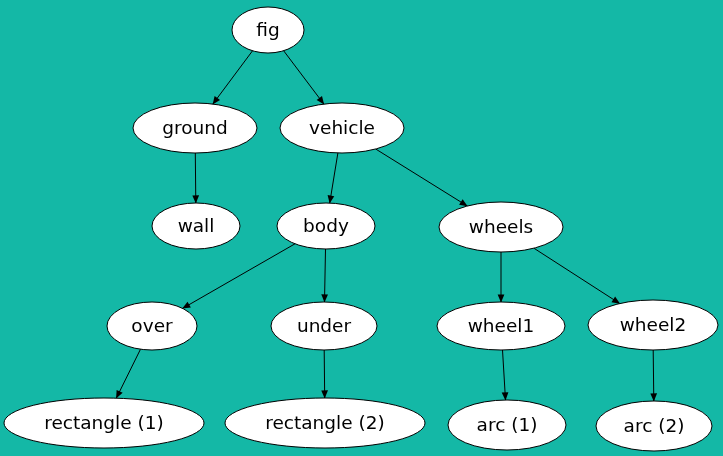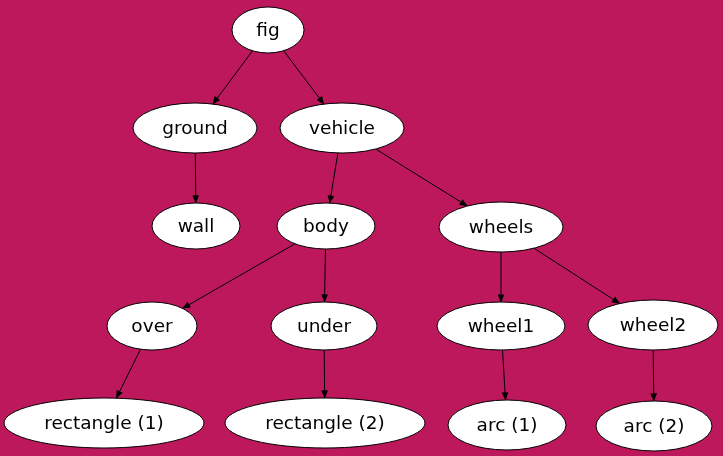--- a/index.html
+++ b/index.html
@@ -4,21 +4,21 @@
 <style>
   html, body {
     margin: 0;
     padding: 0;
     background: #ffffff;
   }
   .canvas {
     position: relative;
     width: 723px;
     height: 456px;
-    background: #be185d;
+    background: #14b8a6;
     overflow: hidden;
     font-family: "DejaVu Sans", sans-serif;
   }
   svg text {
     font-family: "DejaVu Sans", sans-serif;
     font-size: 18.5px;
     fill: #000000;
     text-anchor: middle;
   }
   svg ellipse {

